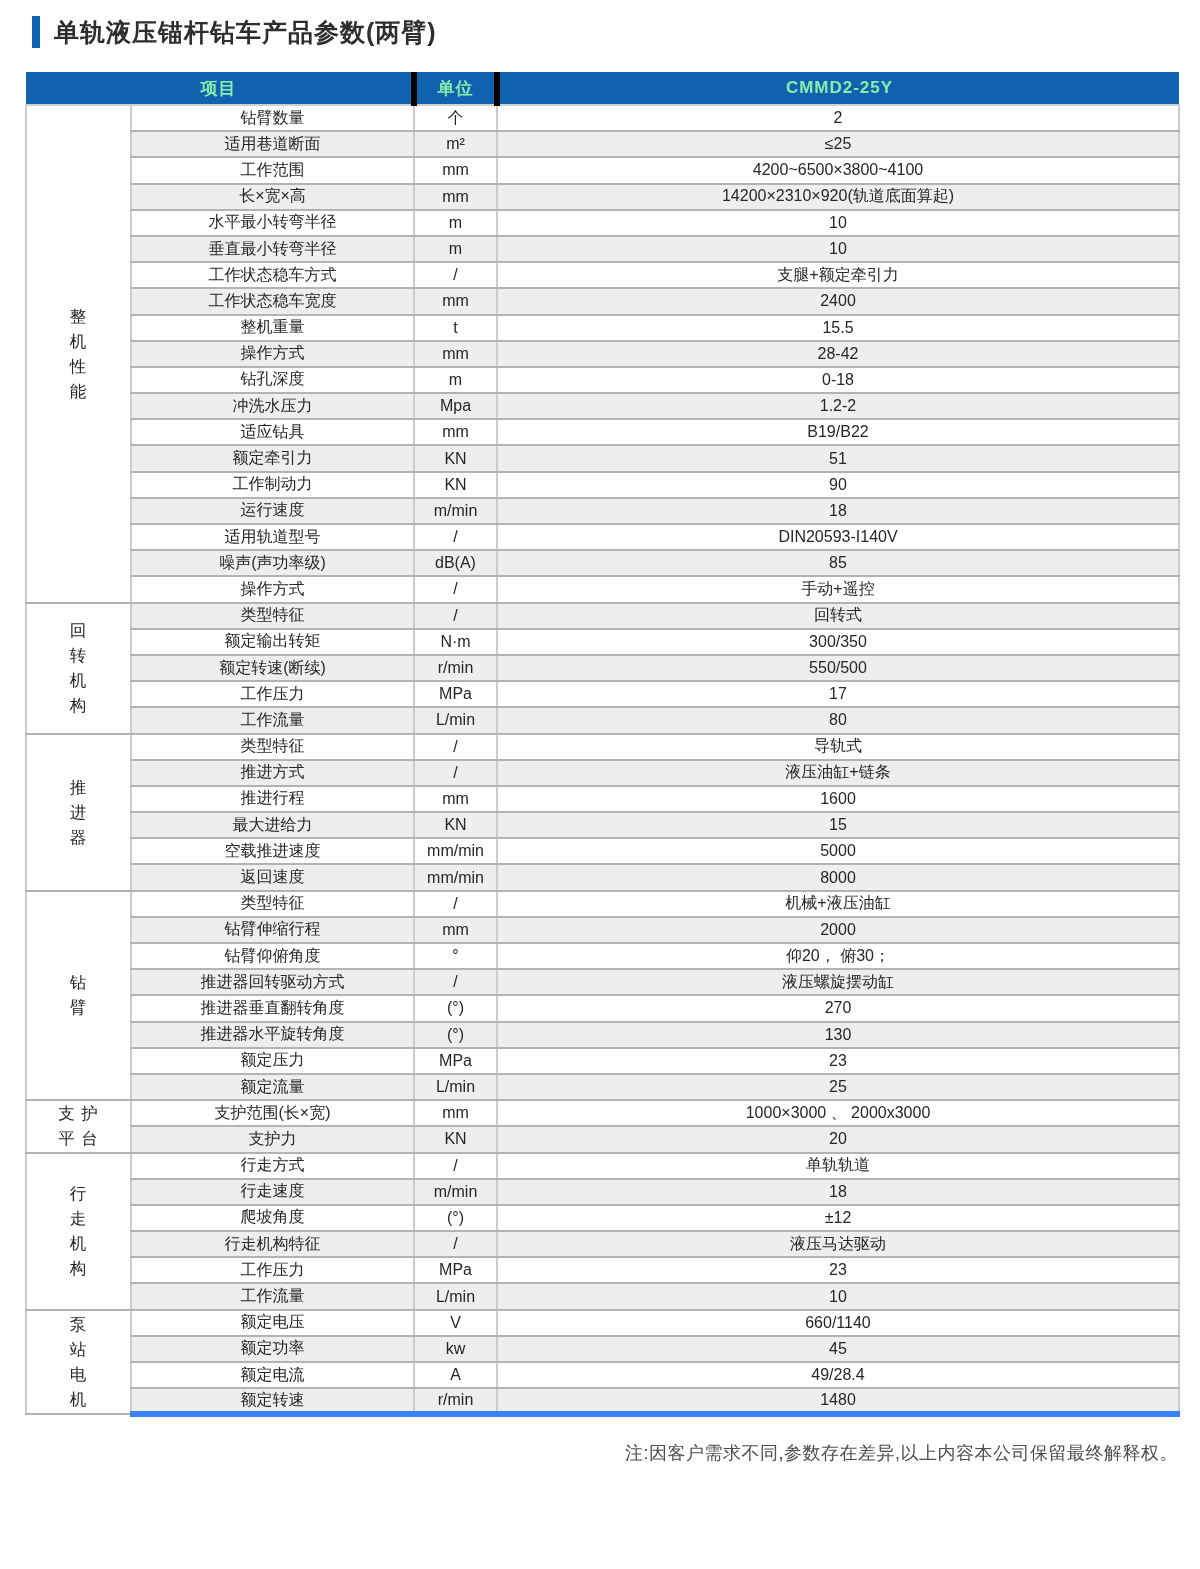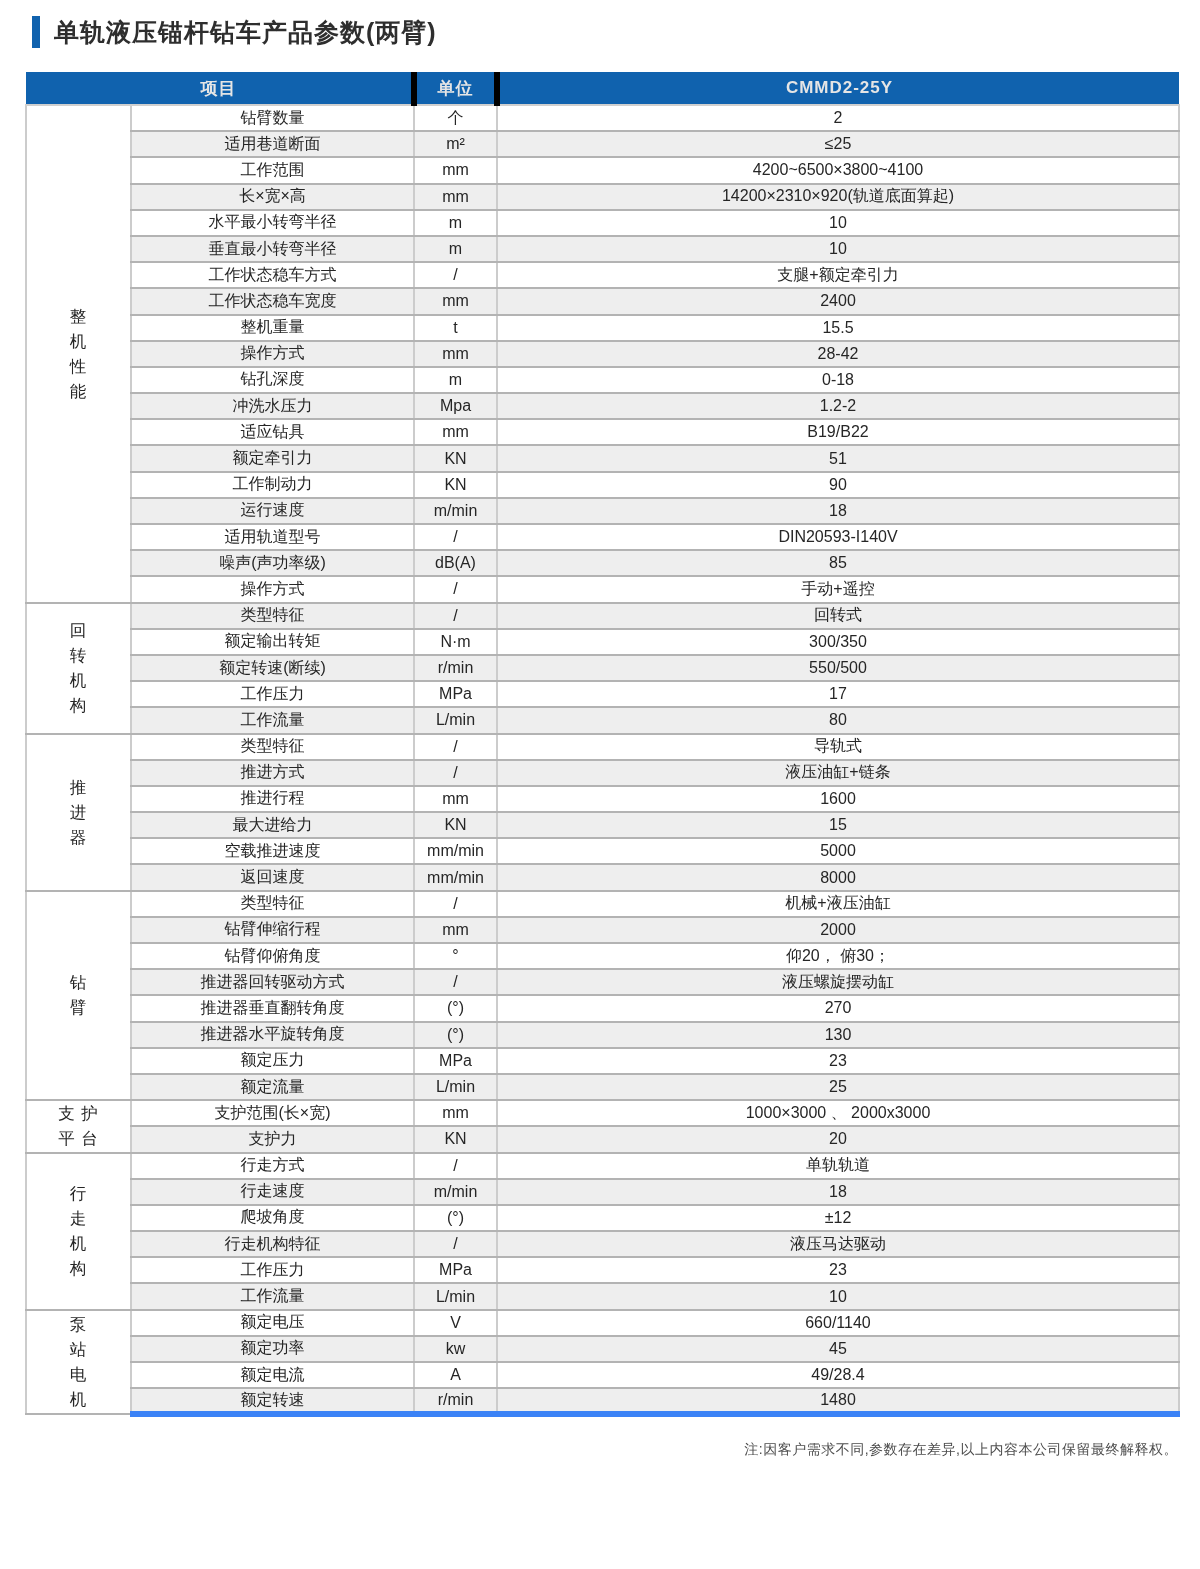--- a/index.html
+++ b/index.html
@@ -33,21 +33,21 @@
     width: 1153px;
     margin: 20px 0 0 25px;
   }
   col.c-group { width: 105px; }
   col.c-item  { width: 283px; }
   col.c-unit  { width: 83px; }
   col.c-value { width: 682px; }
 
   thead th {
     background: #1062ae;
-    color: #e5e5e5;
+    color: #86efac;
     font-size: 17px;
     font-weight: bold;
     height: 33px;
     text-align: center;
     border-bottom: 2px solid #cfcfcf;
     letter-spacing: 1px;
   }
   thead th.sep { border-left: 6px solid #000000; }
 
   tbody td {
@@ -71,21 +71,21 @@
     border-left: 2px solid #cccccc;
     font-size: 16.5px;
     line-height: 25px;
     letter-spacing: 1px;
     padding: 0;
   }
   .note {
     width: 1153px;
     margin: 24px 0 0 25px;
     text-align: right;
-    font-size: 14px;
+    font-size: 18px;
     color: #4d4d4d;
     letter-spacing: 0.5px;
   }
 </style>
 </head>
 <body>
 
 <div class="title-row">
   <div class="title-bar"></div>
   <div class="title-text">单轨液压锚杆钻车产品参数(两臂)</div>

